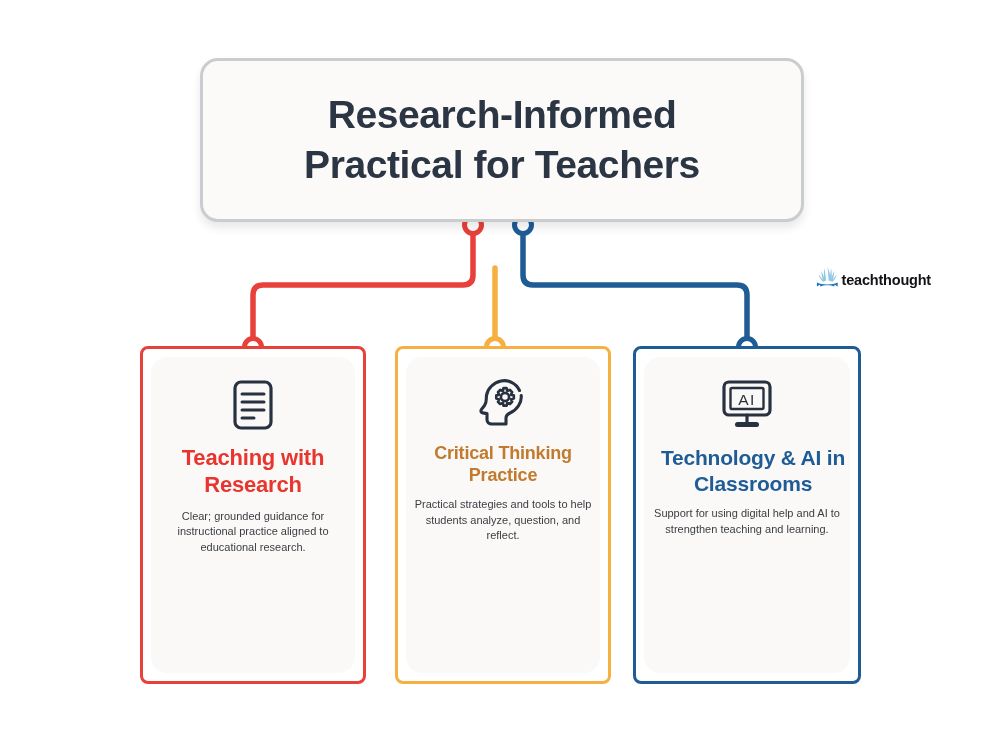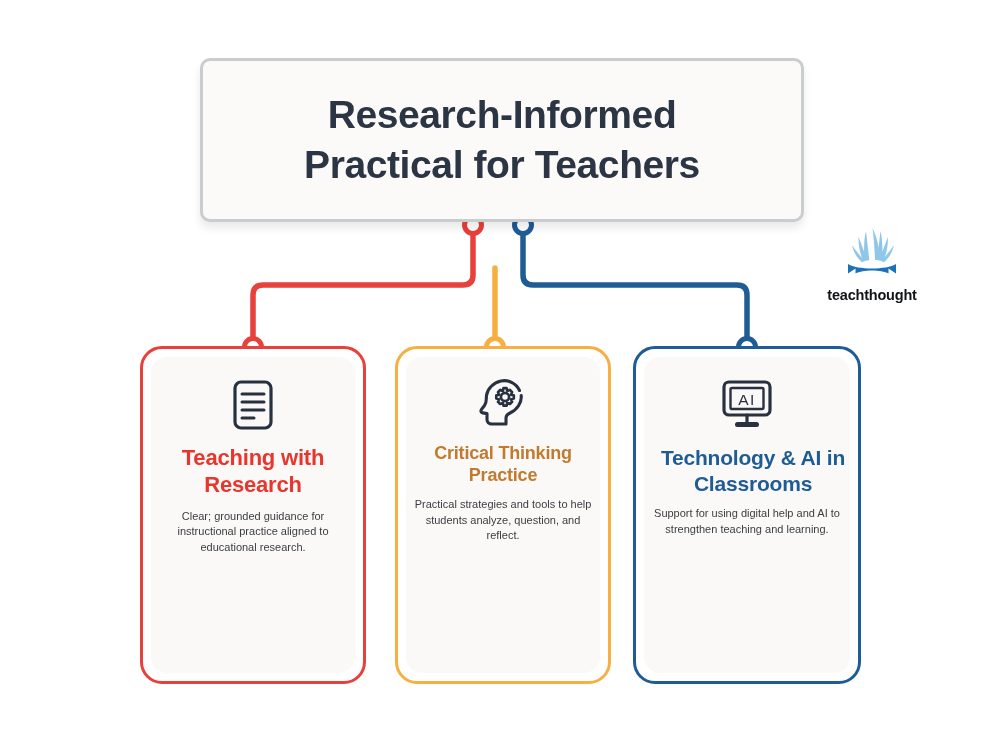--- a/index.html
+++ b/index.html
@@ -32,21 +32,21 @@
 
   
   #title-box {
     position: absolute;
     left: 200px;
     top: 58px;
     width: 604px;
     height: 164px;
     background: #FBFAF8;
     border: 3px solid #C9CDD0;
-    border-radius: 10px;
+    border-radius: 18px;
     box-shadow: 0 6px 10px rgba(0,0,0,0.09);
     display: flex;
     align-items: center;
     justify-content: center;
     z-index: 3;
   }
   #title-text {
     text-align: center;
     font-size: 39px;
     line-height: 1.28;
@@ -54,21 +54,21 @@
     color: #2B3544;
     letter-spacing: -0.4px;
     padding: 0 18px;
   }
 
   
   .card {
     position: absolute;
     top: 346px;
     height: 338px;
-    border-radius: 22px;
+    border-radius: 8px;
     border-style: solid;
     border-width: 3px;
     background: #FFFFFF;
     z-index: 3;
     display: flex;
     flex-direction: column;
     align-items: center;
     overflow: hidden;
   }
   .card-inner-sheen {
@@ -115,26 +115,26 @@
   #card-2 .card-title { color: #1F5C96; margin-left: 12px; }
 
   #card-1 .card-icon { margin-top: 26px; }
   #card-1 .card-title { font-size: 18px; }
   #card-2 .card-title { font-size: 21px; }
 
   
   #logo {
     position: absolute;
     left: 813px;
-    top: 226px;
+    top: 238px;
     width: 118px;
     height: 82px;
     z-index: 4;
     display: flex;
-    flex-direction: column;
+    flex-direction: row;
     align-items: center;
   }
   #logo-wordmark {
     font-size: 14.5px;
     font-weight: bold;
     color: #111317;
     letter-spacing: -0.2px;
     margin-top: 1px;
   }
 </style>

